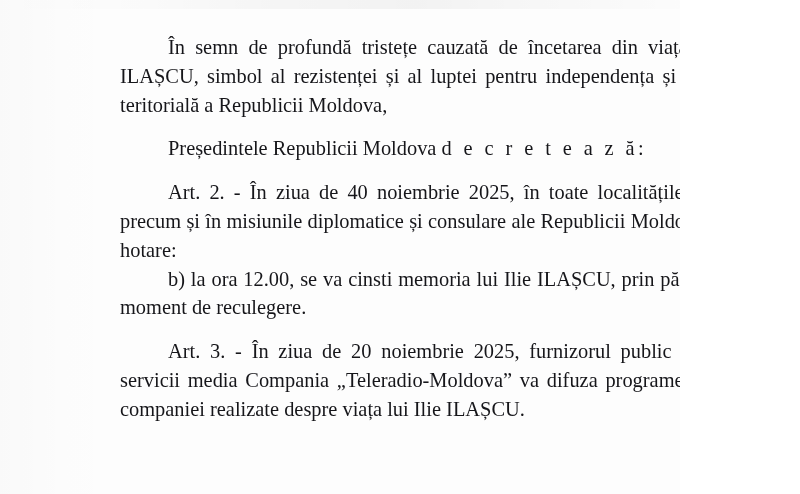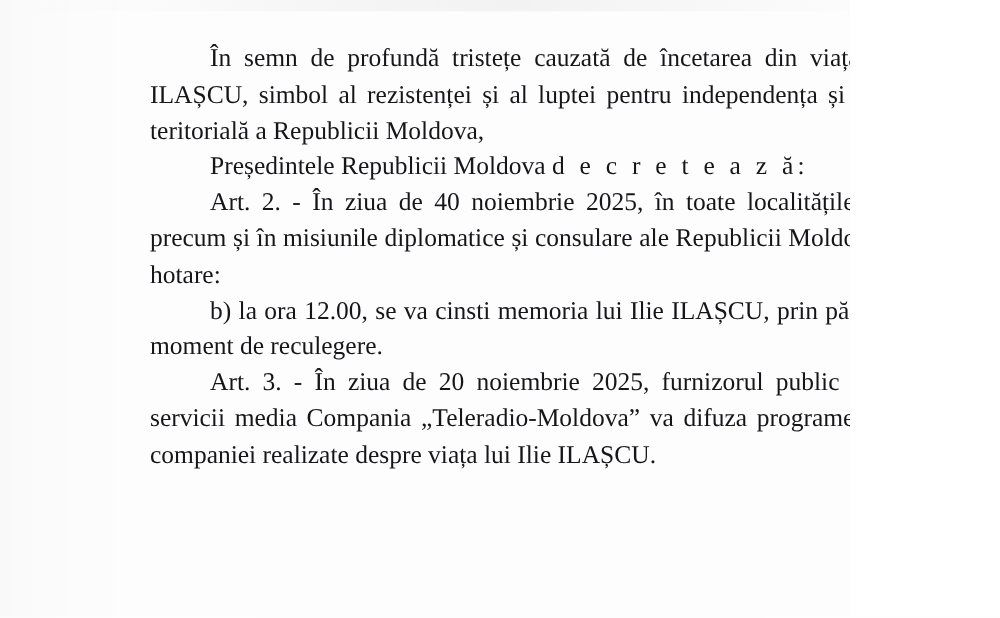--- a/index.html
+++ b/index.html
@@ -66,20 +66,21 @@
     font-size: 20.4px;
     line-height: 28.8px;
     color: #16161a;
     text-align: justify;
     text-indent: 48px;
     -webkit-font-smoothing: antialiased;
   }
 
   
   p.gap-before {
+    margin-top: 15px;
   }
 
   
   p.tight {
     margin-top: 0;
   }
 
   .spaced {
     letter-spacing: 3.4px;
   }

